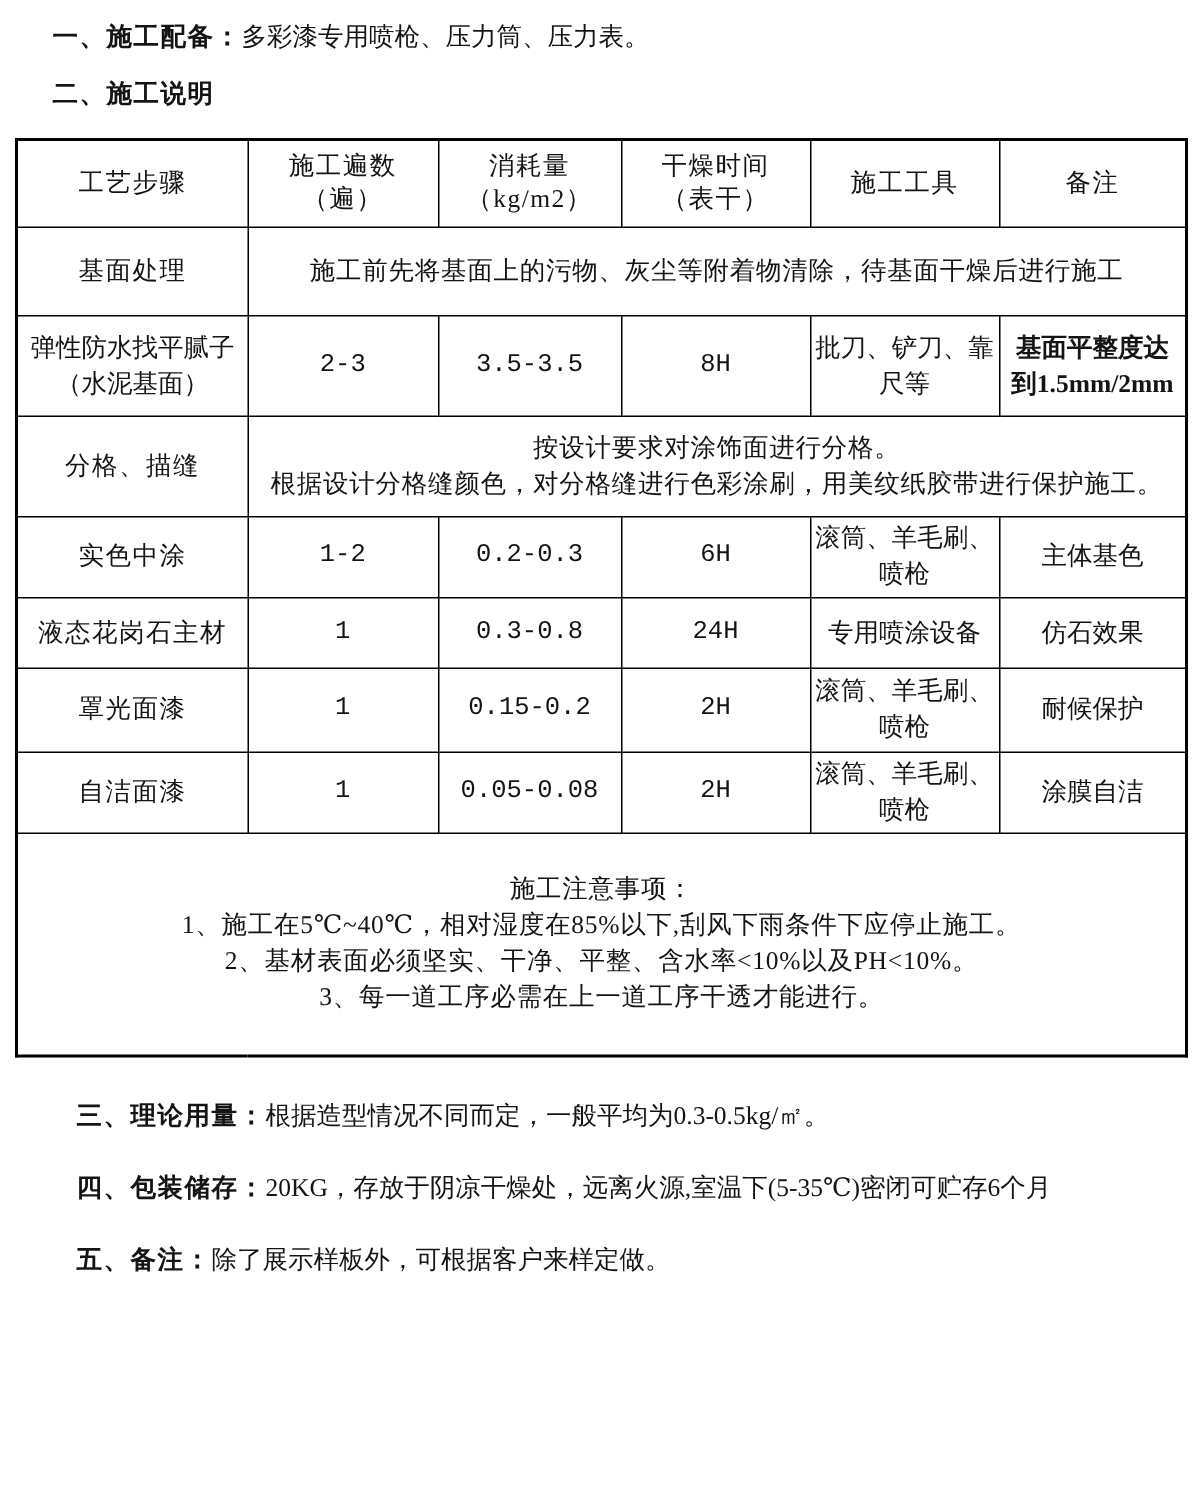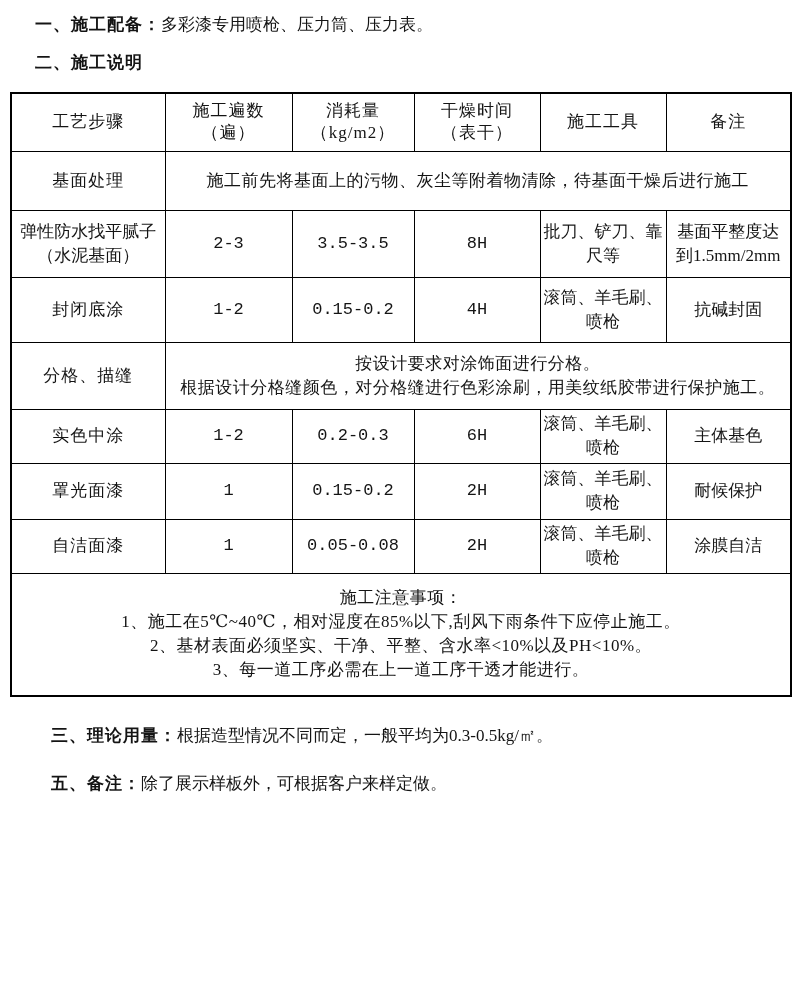--- a/index.html
+++ b/index.html
@@ -19,21 +19,21 @@
     padding-left:48px;
   }
   table.spec td{
     border:1px solid #000;font-size:17px;text-align:center;vertical-align:middle;
     padding:2px 3px;box-sizing:border-box;line-height:24px;
   }
   td.step{letter-spacing:1px;}
   td.step-left{text-align:left;padding-left:3px;letter-spacing:0;}
   td.desc{text-align:left;padding-left:9px;letter-spacing:0.5px;}
   td.tools{text-align:left;padding-left:7px;padding-right:4px;line-height:26px;}
-  td.note-left{text-align:left;padding-left:6px;padding-right:2px;line-height:26px;}
+  td.note-left{text-align:left;padding-left:6px;padding-right:2px;line-height:26px;font-weight:bold;}
   td.num{font-family:"Liberation Mono","DejaVu Sans Mono",monospace;font-size:17px;}
   .hdr-l1,.hdr-l2{line-height:22px;text-align:center;letter-spacing:1px;}
   td.notes-cell{
     text-align:left;vertical-align:top;padding:8px 10px 4px 10px;line-height:29px;
     letter-spacing:0.5px;
   }
   .notes-line{white-space:nowrap;}
   .bottom{margin-top:28px;padding-left:16px;}
   .bottom .sec-line{margin-bottom:26px;}
 </style>
@@ -87,76 +87,77 @@
 
       <tr style="height:67px">
         <td class="step-left">弹性防水找平腻子（水泥基面）</td>
         <td class="num">2-3</td>
         <td class="num">3.5-3.5</td>
         <td class="num">8H</td>
         <td class="tools">批刀、铲刀、靠尺等</td>
         <td class="note-left">基面平整度达到1.5mm/2mm</td>
       </tr>
 
-      <tr style="height:65px">
-        <td class="step">封闭底涂</td>
-        <td class="num">1-2</td>
-        <td class="num">0.15-0.2</td>
-        <td class="num">4H</td>
-        <td class="tools">滚筒、羊毛刷、喷枪</td>
-        <td>抗碱封固</td>
-      </tr>
 
       <tr style="height:67px">
         <td class="step">分格、描缝</td>
         <td class="desc" colspan="5">
           <div>按设计要求对涂饰面进行分格。</div>
           <div>根据设计分格缝颜色，对分格缝进行色彩涂刷，用美纹纸胶带进行保护施工。</div>
         </td>
       </tr>
 
 
 
       <tr style="height:54px">
         <td class="step">实色中涂</td>
         <td class="num">1-2</td>
         <td class="num">0.2-0.3</td>
         <td class="num">6H</td>
         <td class="tools">滚筒、羊毛刷、喷枪</td>
         <td>主体基色</td>
       </tr>
 
+      <tr style="height:47px">
+        <td class="step">液态花岗石主材</td>
+        <td class="num">1</td>
+        <td class="num">0.3-0.8</td>
+        <td class="num">24H</td>
+        <td class="tools">专用喷涂设备</td>
+        <td>仿石效果</td>
+      </tr>
 
       <tr style="height:56px">
         <td class="step">罩光面漆</td>
         <td class="num">1</td>
         <td class="num">0.15-0.2</td>
         <td class="num">2H</td>
         <td class="tools">滚筒、羊毛刷、喷枪</td>
         <td>耐候保护</td>
       </tr>
 
       <tr style="height:54px">
         <td class="step">自洁面漆</td>
         <td class="num">1</td>
         <td class="num">0.05-0.08</td>
         <td class="num">2H</td>
         <td class="tools">滚筒、羊毛刷、喷枪</td>
         <td>涂膜自洁</td>
       </tr>
 
-      <tr style="height:123px">
+      <tr style="height:149px">
         <td class="notes-cell" colspan="6">
           <div class="notes-line">施工注意事项：</div>
           <div class="notes-line">1、施工在5℃~40℃，相对湿度在85%以下,刮风下雨条件下应停止施工。</div>
           <div class="notes-line">2、基材表面必须坚实、干净、平整、含水率&lt;10%以及PH&lt;10%。</div>
           <div class="notes-line">3、每一道工序必需在上一道工序干透才能进行。</div>
         </td>
       </tr>
     </tbody>
   </table>
 
   <div class="bottom">
     <p class="sec-line"><span class="sec-label">三、理论用量：</span><span class="sec-text">根据造型情况不同而定，一般平均为0.3-0.5kg/㎡。</span></p>
+    <p class="sec-line"><span class="sec-label">四、包装储存：</span><span class="sec-text">20KG，存放于阴凉干燥处，远离火源,室温下(5-35℃)密闭可贮存6个月</span></p>
     <p class="sec-line"><span class="sec-label">五、备注：</span><span class="sec-text">除了展示样板外，可根据客户来样定做。</span></p>
   </div>
 
 </div>
 
 </body></html>

